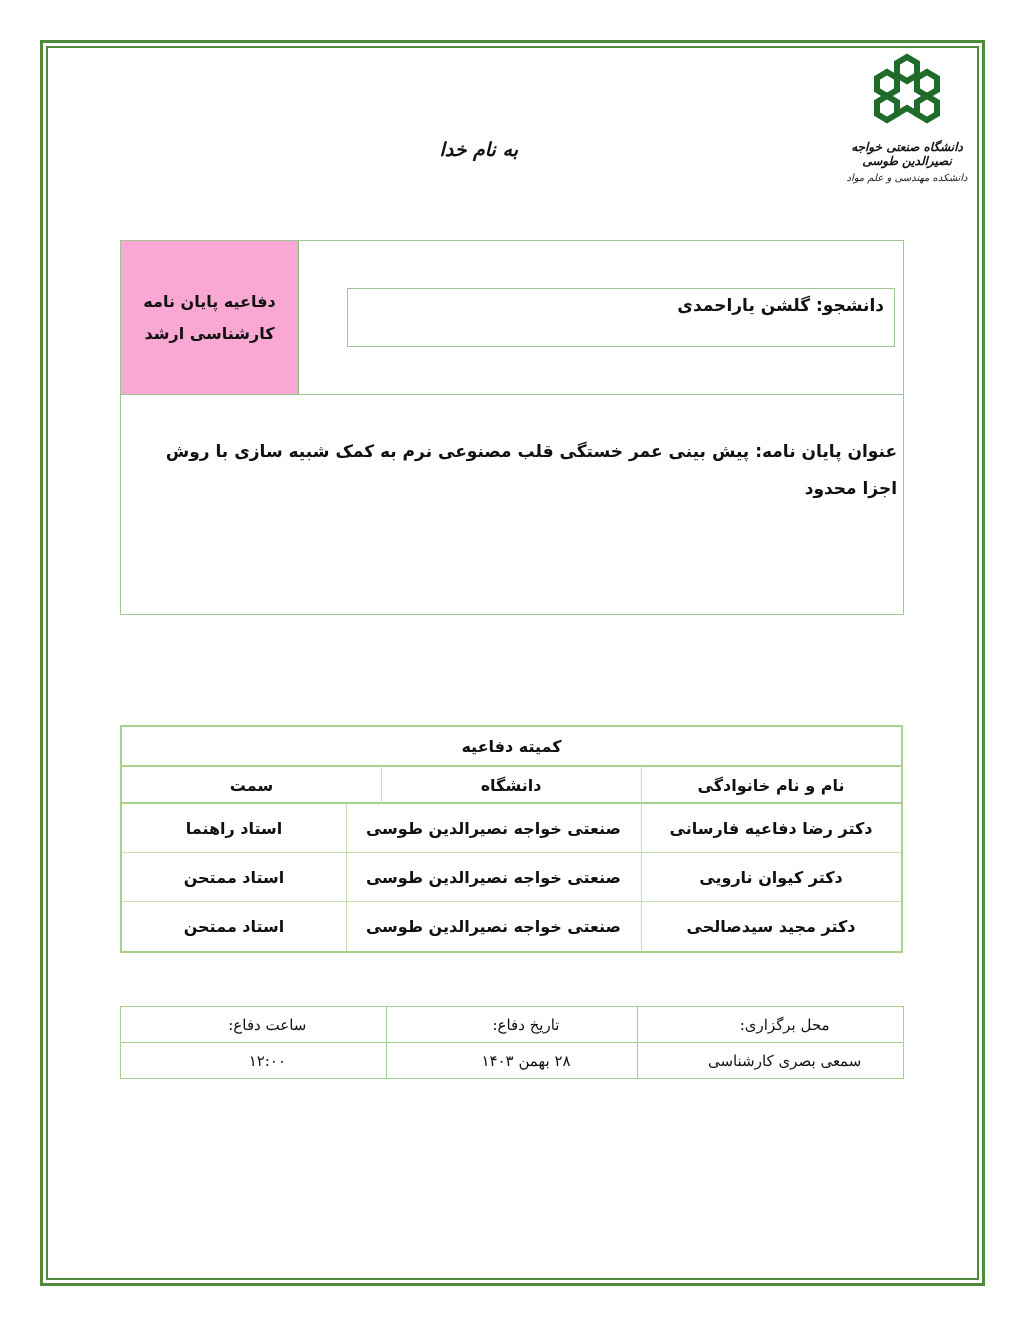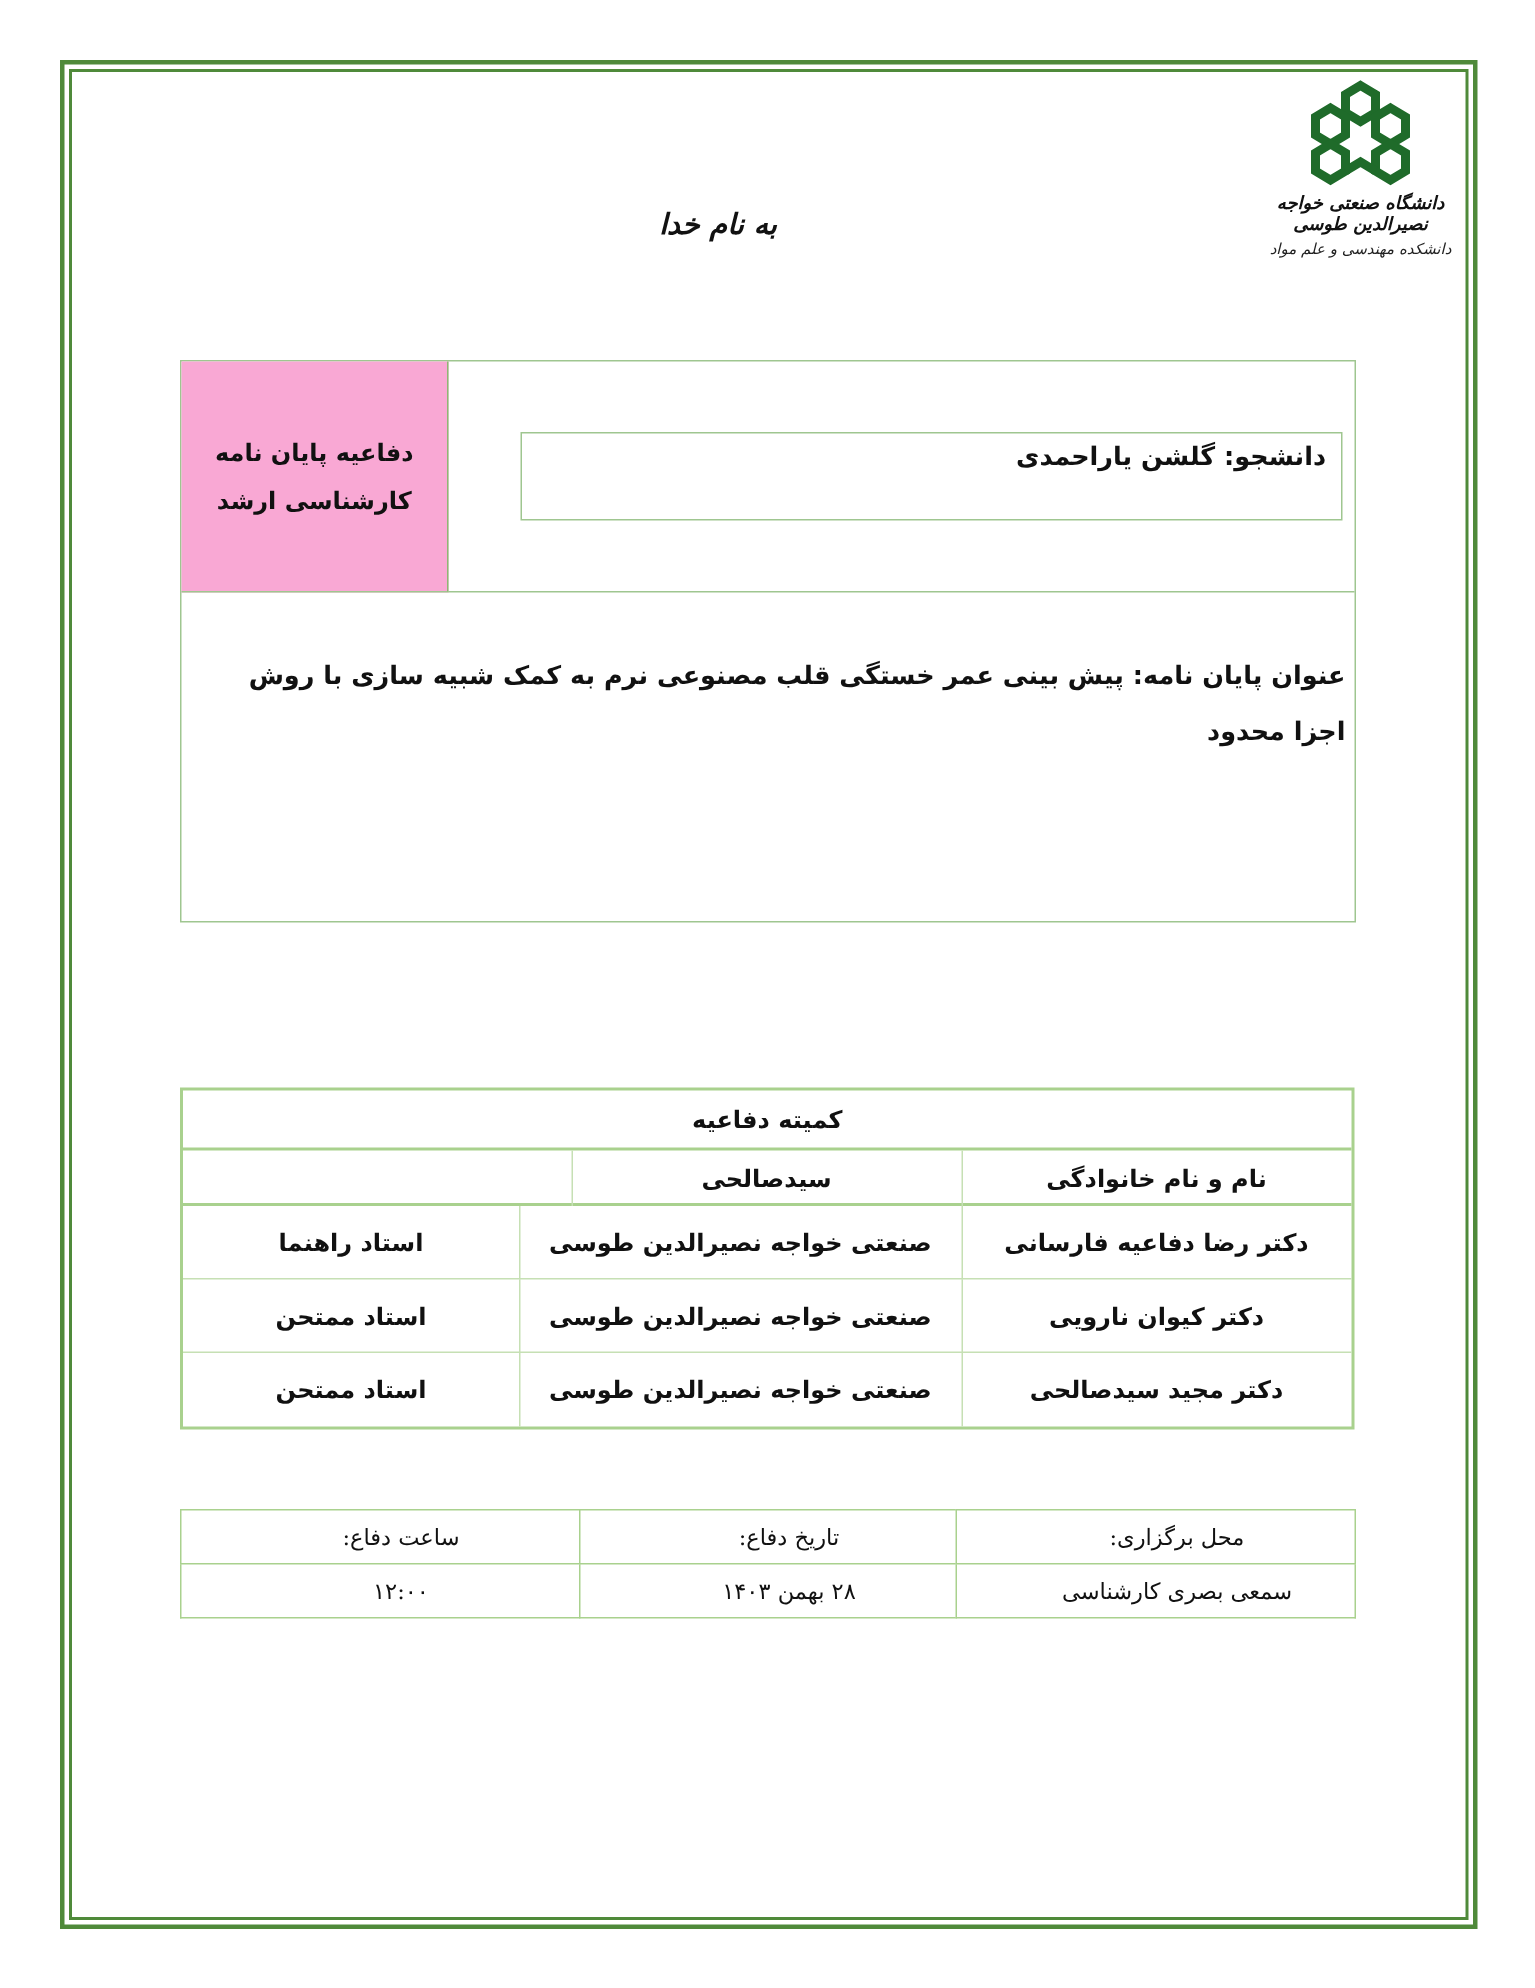--- a/index.html
+++ b/index.html
@@ -4,21 +4,21 @@
 <style>
   * { box-sizing: border-box; margin: 0; padding: 0; }
   html, body { width: 1023px; height: 1325px; background: #ffffff; overflow: hidden; }
   body { position: relative; font-family: "DejaVu Sans", sans-serif; color: #111; }
 
   .frame-outer { position: absolute; left: 40px; top: 40px; width: 945px; height: 1246px; border: 3px solid #4f8a3a; }
   .frame-inner { position: absolute; left: 46px; top: 46px; width: 933px; height: 1234px; border: 2px solid #4f8a3a; }
 
   .logo { position: absolute; left: 838px; top: 52px; width: 138px; height: 140px; text-align: center; }
   .logo svg { display: block; margin: 0 auto; }
-  .logo .uni { font-family: "DejaVu Serif", serif; font-size: 12px; font-weight: bold; color: #111; direction: rtl; margin-top: 0; font-style: italic; }
+  .logo .uni { font-family: "DejaVu Serif", serif; font-size: 12px; font-weight: bold; color: #111; direction: rtl; margin-top: 12px; font-style: italic; }
   .logo .fac { font-family: "DejaVu Serif", serif; font-size: 10px; color: #222; direction: rtl; margin-top: 4px; font-style: italic; }
 
   .basmala { position: absolute; left: 428px; top: 138px; width: 90px; text-align: right; font-family: "DejaVu Serif", serif; font-style: italic; font-weight: bold; font-size: 19px; direction: rtl; }
 
   .info-box { position: absolute; left: 120px; top: 240px; width: 784px; height: 375px; border: 1px solid #9fc690; }
   .side-label { position: absolute; left: 0; top: 0; width: 178px; height: 154px; background: #f9a8d4; border-right: 1px solid #8db874; border-bottom: 1px solid #9fc690; display: flex; flex-direction: column; justify-content: center; align-items: center; direction: rtl; font-weight: bold; font-size: 16px; line-height: 32px; text-align: center; }
   .top-divider { position: absolute; left: 178px; top: 153px; right: 0; border-top: 1px solid #9fc690; }
   .student-box { position: absolute; left: 226px; top: 47px; width: 548px; height: 59px; border: 1px solid #9fc690; direction: rtl; padding: 6px 10px 0 0; font-weight: bold; font-size: 17px; }
   .thesis-title { position: absolute; left: 36px; top: 192px; width: 740px; direction: rtl; text-align: right; font-weight: bold; font-size: 17px; line-height: 37px; }
 
@@ -69,22 +69,23 @@
   <div class="top-divider"></div>
   <div class="student-box">دانشجو: گلشن یاراحمدی</div>
   <div class="thesis-title">عنوان پایان نامه: پیش بینی عمر خستگی قلب مصنوعی نرم به کمک شبیه سازی با روش اجزا محدود</div>
 </div>
 
 <div class="committee">
   <div class="caption">کمیته دفاعیه</div>
   <div class="hdr-row">
     <div class="hdr-cell" style="left:519px;width:260px;">نام و نام خانوادگی</div>
     <div class="hdr-sep" style="left:519px;"></div>
-    <div class="hdr-cell" style="left:259px;width:260px;">سیدصالحی</div>
+    <div class="hdr-cell" style="left:259px;width:260px;">دانشگاه</div>
     <div class="hdr-sep" style="left:259px;"></div>
+    <div class="hdr-cell" style="left:0;width:259px;">سمت</div>
   </div>
   <div>
     <div class="body-row">
       <div class="body-cell" style="left:519px;width:260px;">دکتر رضا دفاعیه فارسانی</div>
       <div class="body-sep" style="left:519px;"></div>
       <div class="body-cell" style="left:224px;width:295px;">صنعتی خواجه نصیرالدین طوسی</div>
       <div class="body-sep" style="left:224px;"></div>
       <div class="body-cell" style="left:0;width:224px;">استاد راهنما</div>
     </div>
     <div class="body-row">

